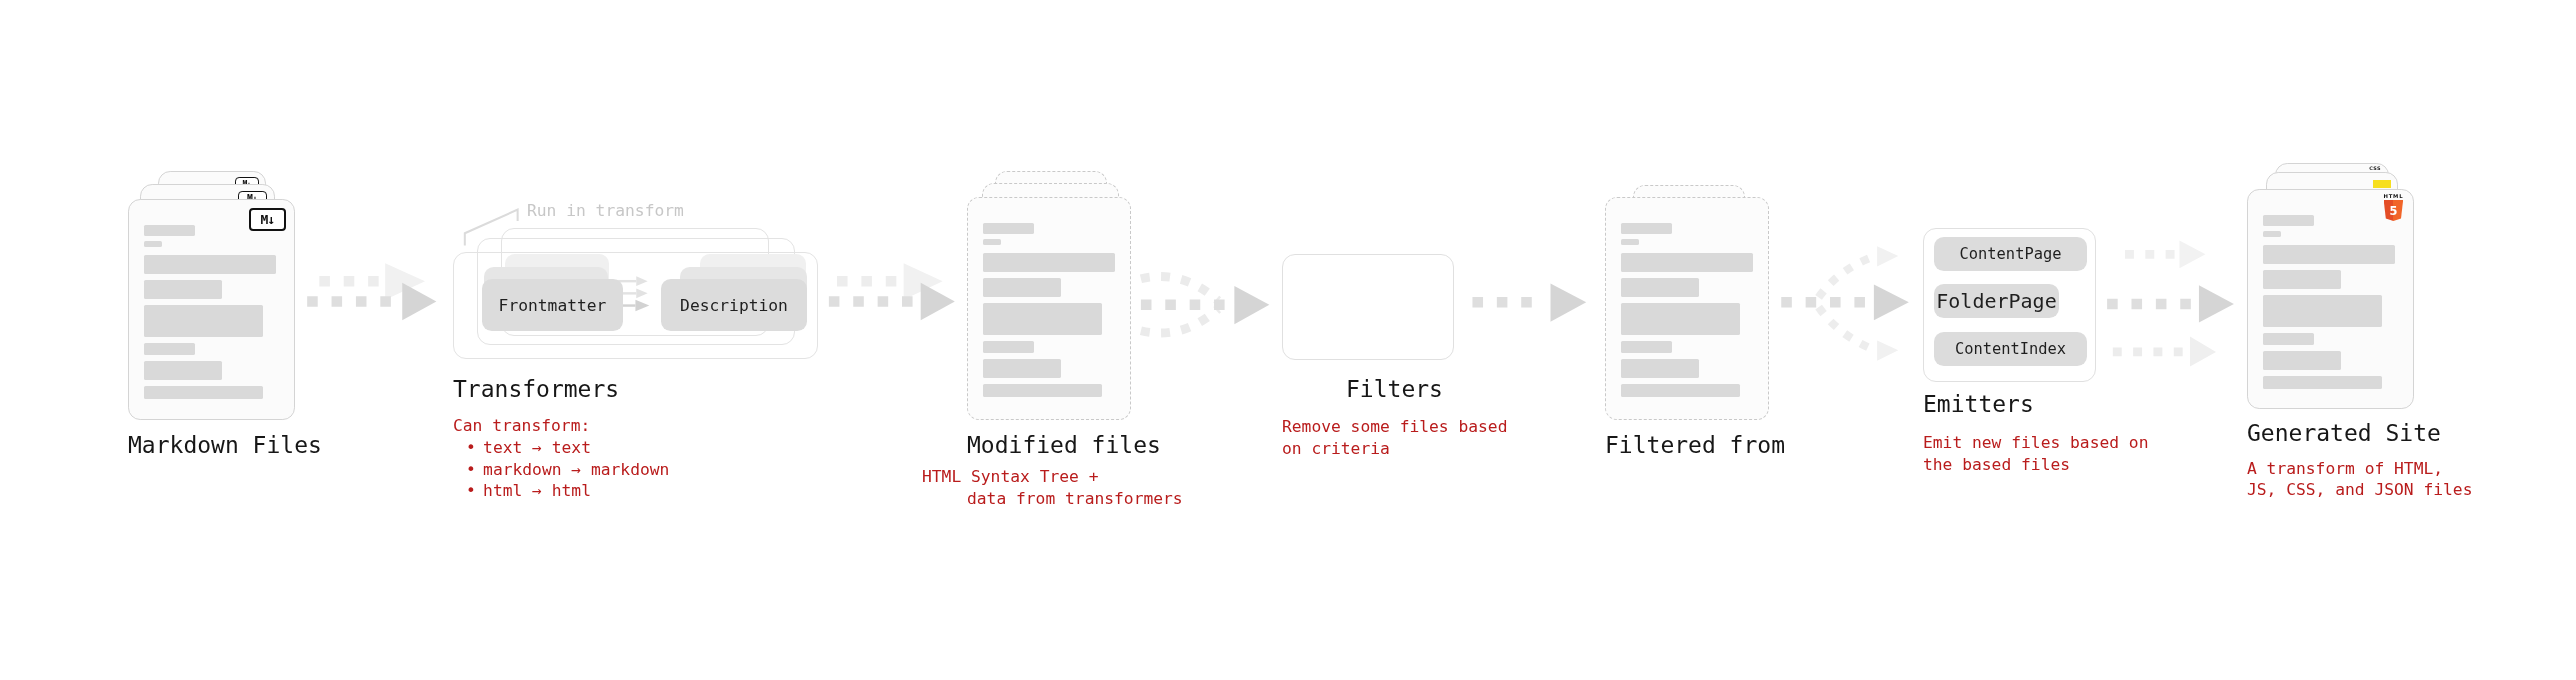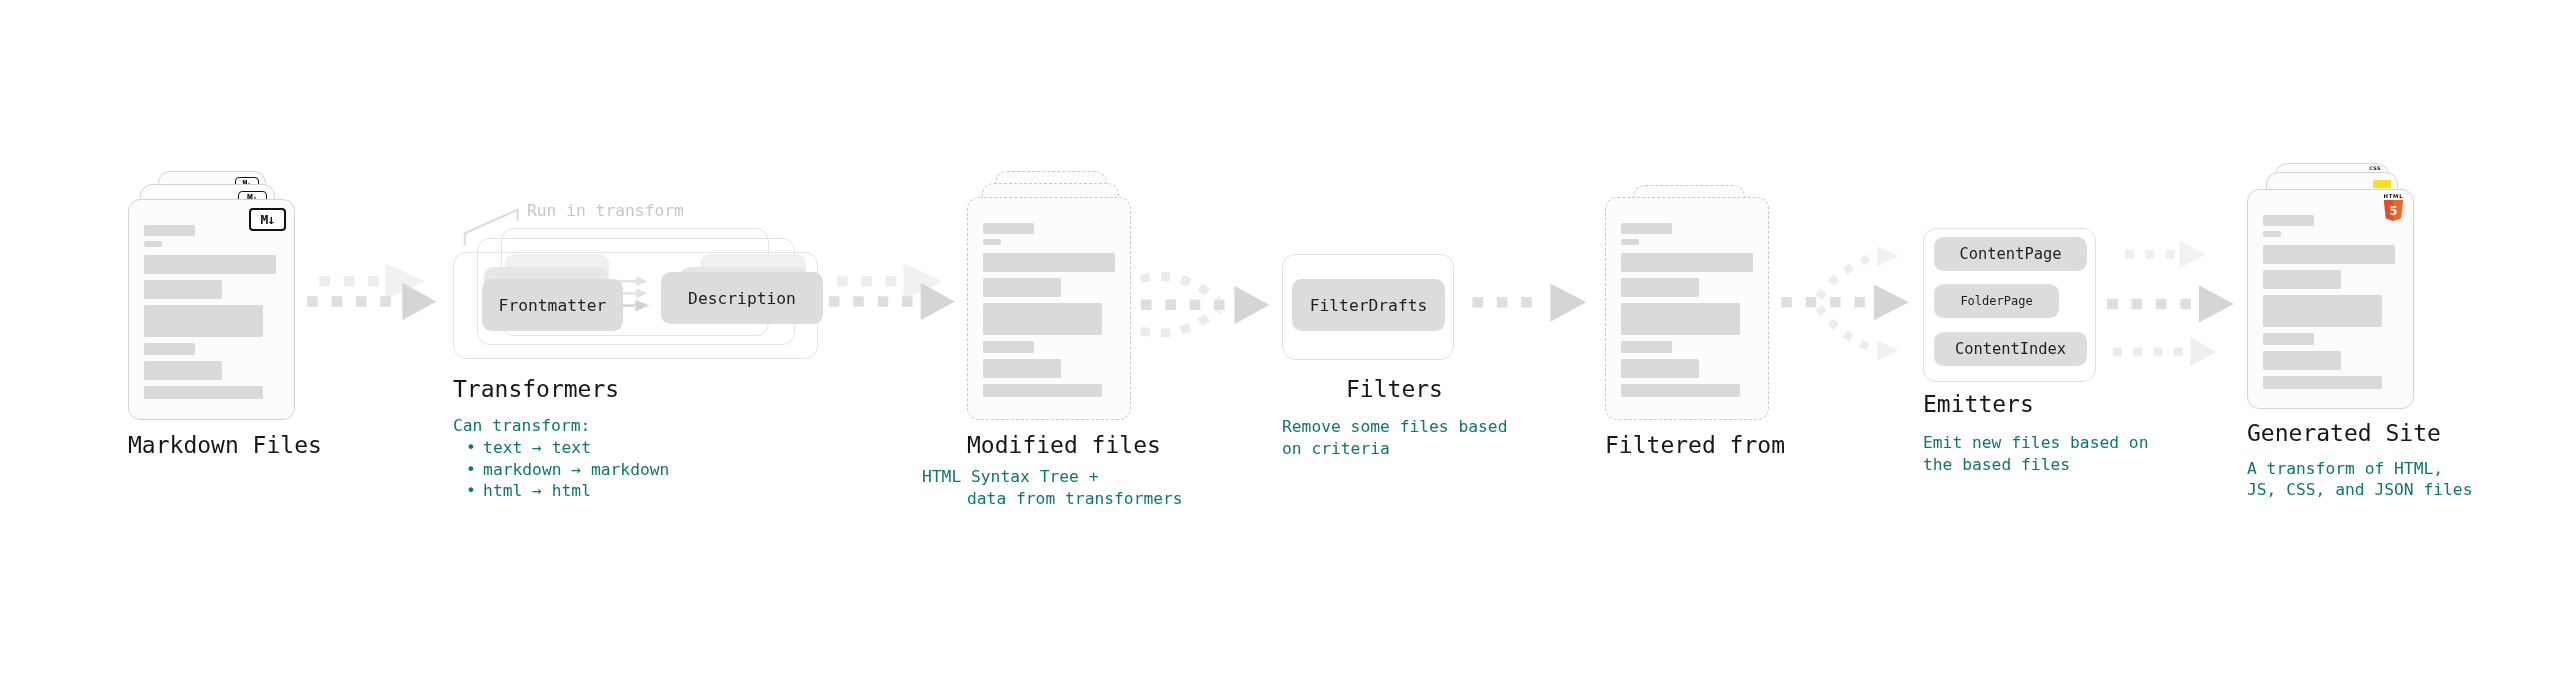--- a/index.html
+++ b/index.html
@@ -47,21 +47,21 @@
   
   .opbox{
     position:absolute;box-sizing:border-box;border-radius:9.8px;background:#dcdcdc;
     display:flex;align-items:center;justify-content:center;font-size:16.3px;color:#1f1f1f;
   }
   .ghost1{background:#e6e6e6;}
   .ghost2{background:#f0f0f0;}
 
   
   .title{position:absolute;font-size:23px;line-height:28px;color:#171717;white-space:pre;}
-  .body-line{position:absolute;font-size:16.3px;line-height:22px;color:#0f766e;white-space:pre;}
+  .body-line{position:absolute;font-size:16.3px;line-height:22px;color:#b91c1c;white-space:pre;}
   .annotation{position:absolute;font-size:16.3px;color:#c7c7c7;white-space:pre;}
   .bullet{margin-right:7.3px;}
 </style>
 </head>
 <body>
 
 <div class="canvas">
 
   <svg class="arrows" viewBox="0 0 3170 838" xmlns="http://www.w3.org/2000/svg">
 
@@ -144,21 +144,21 @@
   <div class="frame" style="left:501px;top:228px;width:268px;height:108px"></div>
   <div class="frame" style="left:477px;top:238px;width:318px;height:107px"></div>
   <div class="frame" style="left:453px;top:252px;width:365px;height:107px"></div>
 
   <div class="opbox ghost2" style="left:505px;top:254px;width:104px;height:50px"></div>
   <div class="opbox ghost1" style="left:484px;top:267px;width:124px;height:51px"></div>
   <div class="opbox" style="left:482px;top:279px;width:141px;height:52px">Frontmatter</div>
 
   <div class="opbox ghost2" style="left:700px;top:254px;width:106px;height:50px"></div>
   <div class="opbox ghost1" style="left:680px;top:267px;width:127px;height:51px"></div>
-  <div class="opbox" style="left:661px;top:272px;width:162px;height:52px">Description</div>
+  <div class="opbox" style="left:661px;top:279px;width:146px;height:52px">Description</div>
 
   <div class="title" style="left:453px;top:375px">Transformers</div>
   <div class="body-line" style="left:453px;top:415px">Can transform:</div>
   <div class="body-line" style="left:466px;top:437px"><span class="bullet">•</span><span>text → text</span></div>
   <div class="body-line" style="left:466px;top:459px"><span class="bullet">•</span><span>markdown → markdown</span></div>
   <div class="body-line" style="left:466px;top:480px"><span class="bullet">•</span><span>html → html</span></div>
 
   <div class="doc dashed" style="left:995px;top:171px;width:112px;height:37px"></div>
   <div class="doc dashed" style="left:982px;top:183px;width:137px;height:41px"></div>
   <div class="doc dashed" style="left:967px;top:197px;width:164px;height:223px">
@@ -169,41 +169,40 @@
       <div class="bar" style="top: 105px; width: 119px; height: 32px;"></div>
       <div class="bar" style="top: 143px; width: 51px; height: 12.2px;"></div>
       <div class="bar" style="top: 161px; width: 78px; height: 18.7px;"></div>
       <div class="bar" style="top: 186px; width: 119px; height: 13px;"></div>
     </div>
   <div class="title" style="left:967px;top:431px">Modified files</div>
   <div class="body-line" style="left:922px;top:466px">HTML Syntax Tree +</div>
   <div class="body-line" style="left:967px;top:488px">data from transformers</div>
 
   <div class="frame filled" style="left:1282px;top:254px;width:172px;height:106px"></div>
-  <div class="opbox" style="left:1292px;top:279px;width:153px;height:52px">FilterDrafts</div>
   <div class="title" style="left:1346px;top:375px">Filters</div>
   <div class="body-line" style="left:1282px;top:416px">Remove some files based</div>
   <div class="body-line" style="left:1282px;top:438px">on criteria</div>
 
   <div class="doc dashed" style="left:1633px;top:185px;width:112px;height:37px"></div>
   <div class="doc dashed" style="left:1605px;top:197px;width:164px;height:223px">
       <div class="bar" style="top: 25px; width: 51px; height: 11.4px;"></div>
       <div class="bar" style="top: 41px; width: 18px; height: 5.7px;"></div>
       <div class="bar" style="top: 55px; width: 132px; height: 18.7px;"></div>
       <div class="bar" style="top: 80px; width: 78px; height: 18.7px;"></div>
       <div class="bar" style="top: 105px; width: 119px; height: 32px;"></div>
       <div class="bar" style="top: 143px; width: 51px; height: 12.2px;"></div>
       <div class="bar" style="top: 161px; width: 78px; height: 18.7px;"></div>
       <div class="bar" style="top: 186px; width: 119px; height: 13px;"></div>
     </div>
   <div class="title" style="left:1605px;top:431px">Filtered from</div>
 
   <div class="frame filled" style="left:1923px;top:228px;width:173px;height:154px"></div>
   <div class="opbox" style="left:1934px;top:237px;width:153px;height:34px;font-size:15.4px">ContentPage</div>
-  <div class="opbox" style="left:1934px;top:284px;width:125px;height:34px;font-size:12px">FolderPage</div>
+  <div class="opbox" style="left:1934px;top:284px;width:125px;height:34px;font-size:20px">FolderPage</div>
   <div class="opbox" style="left:1934px;top:332px;width:153px;height:34px;font-size:15.4px">ContentIndex</div>
   <div class="title" style="left:1923px;top:390px">Emitters</div>
   <div class="body-line" style="left:1923px;top:432px">Emit new files based on</div>
   <div class="body-line" style="left:1923px;top:454px">the based files</div>
 
   <div class="doc solid" style="left:2275px;top:163px;width:114px;height:203px">
     <div class="css-badge">
       <div class="css-word">CSS</div>
       <div class="css-underline"></div>
     </div>

